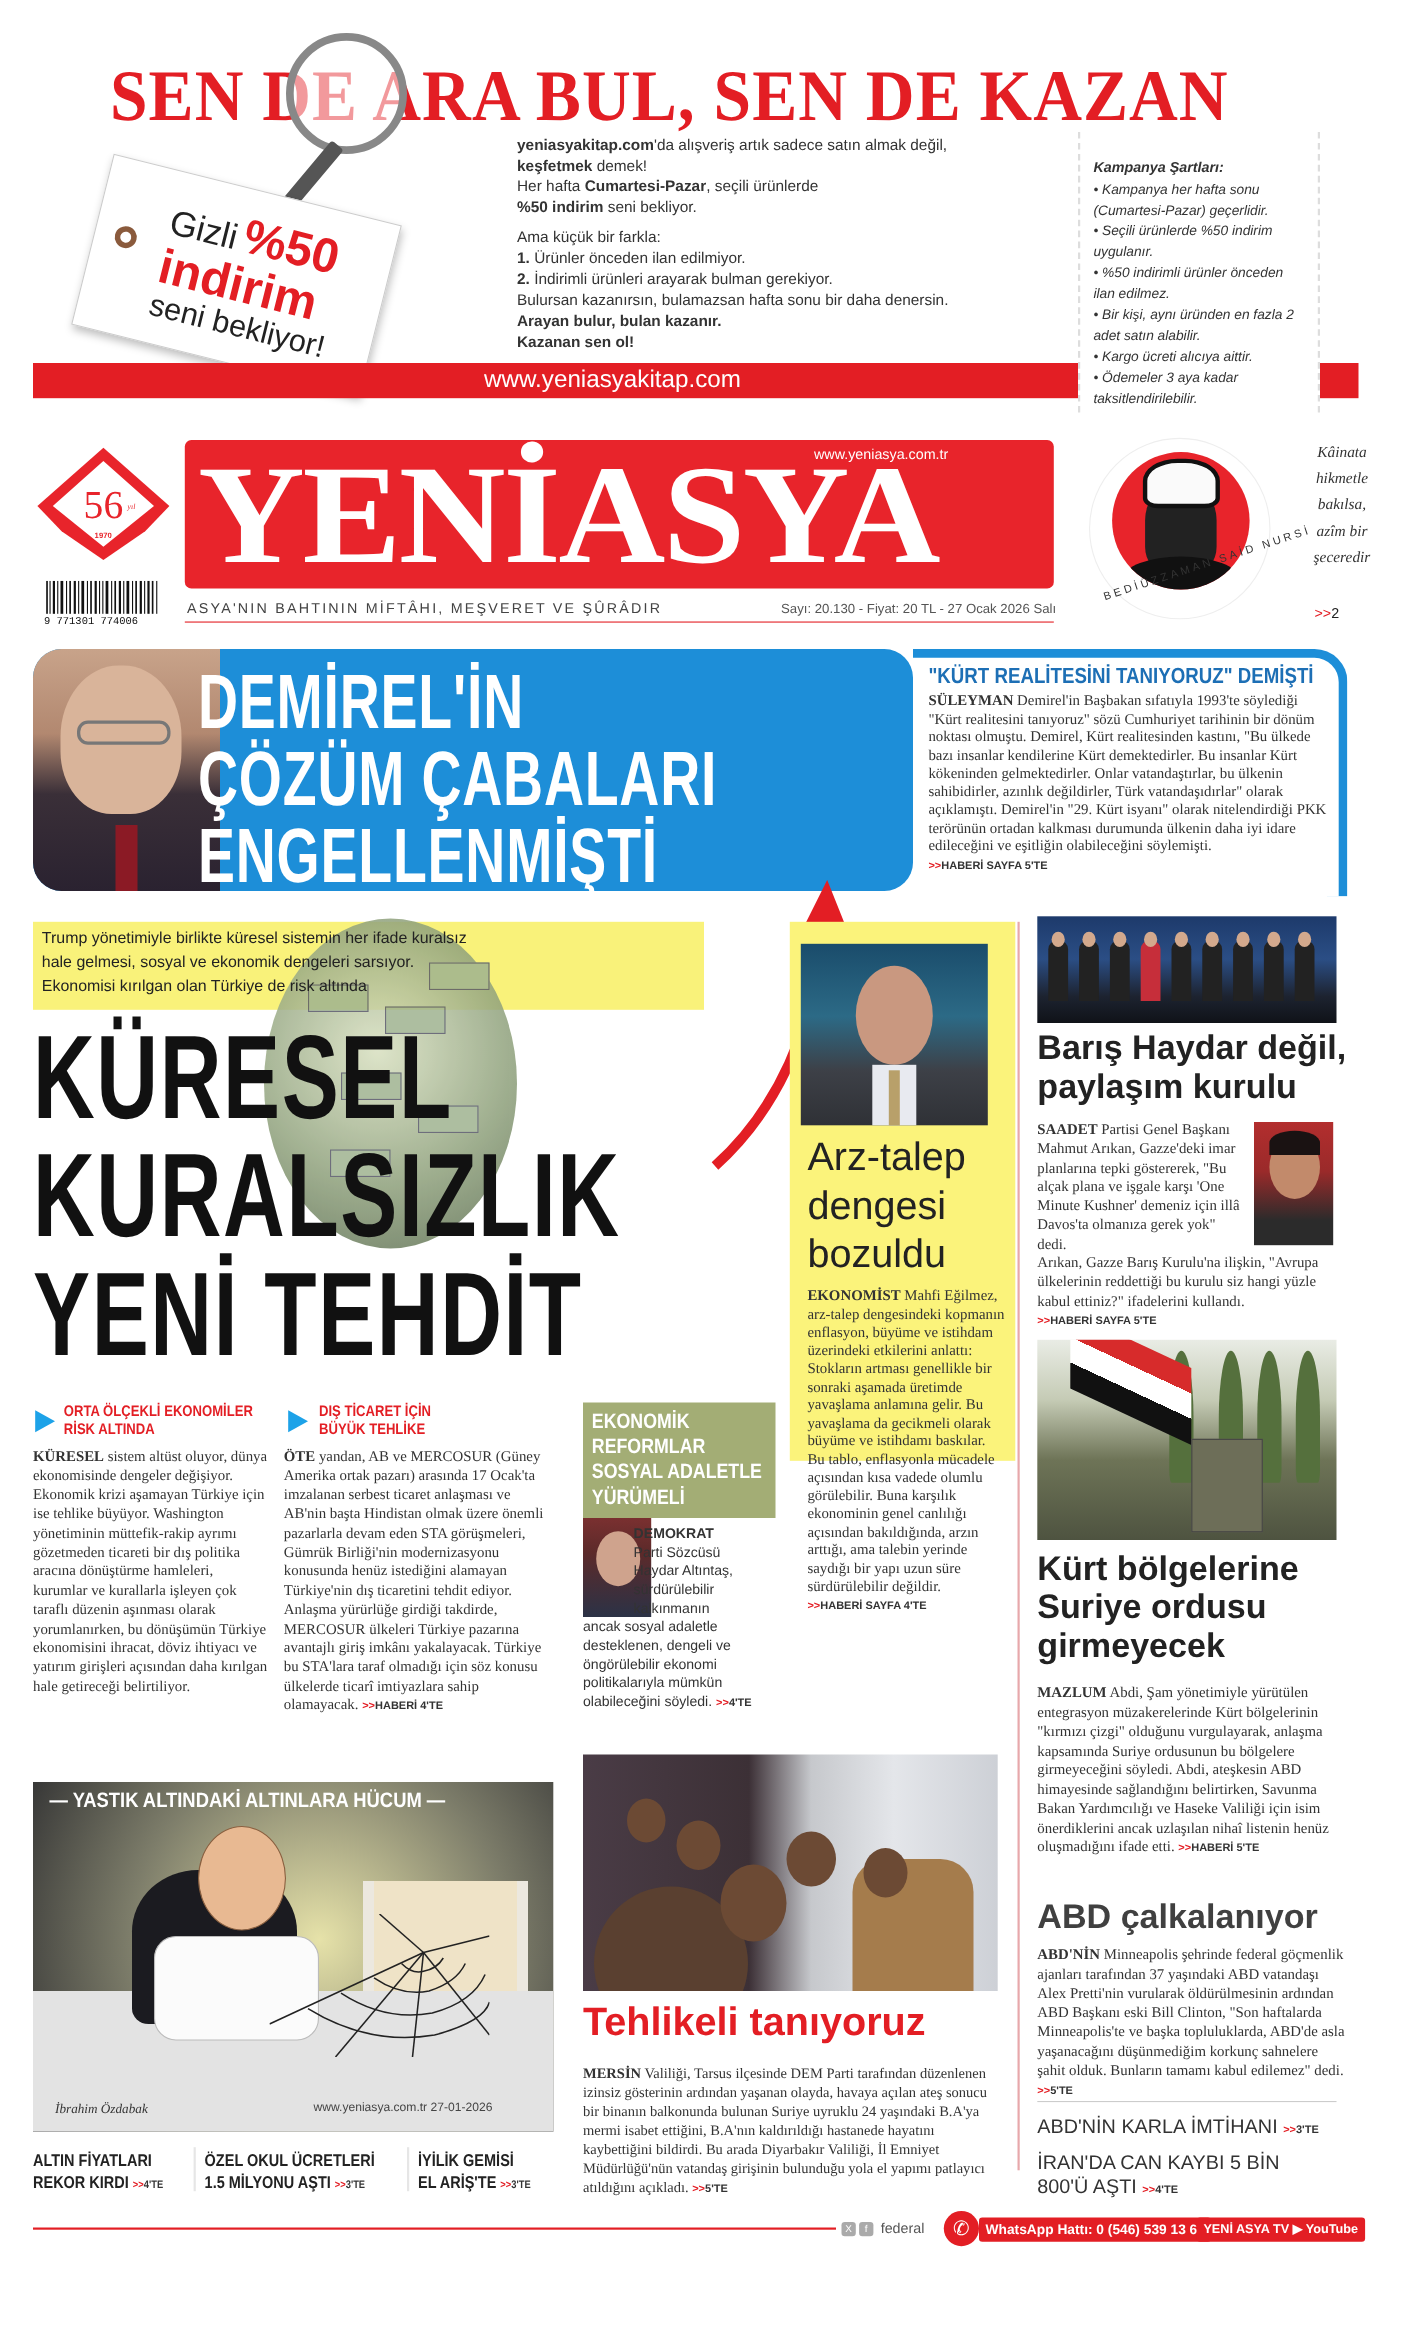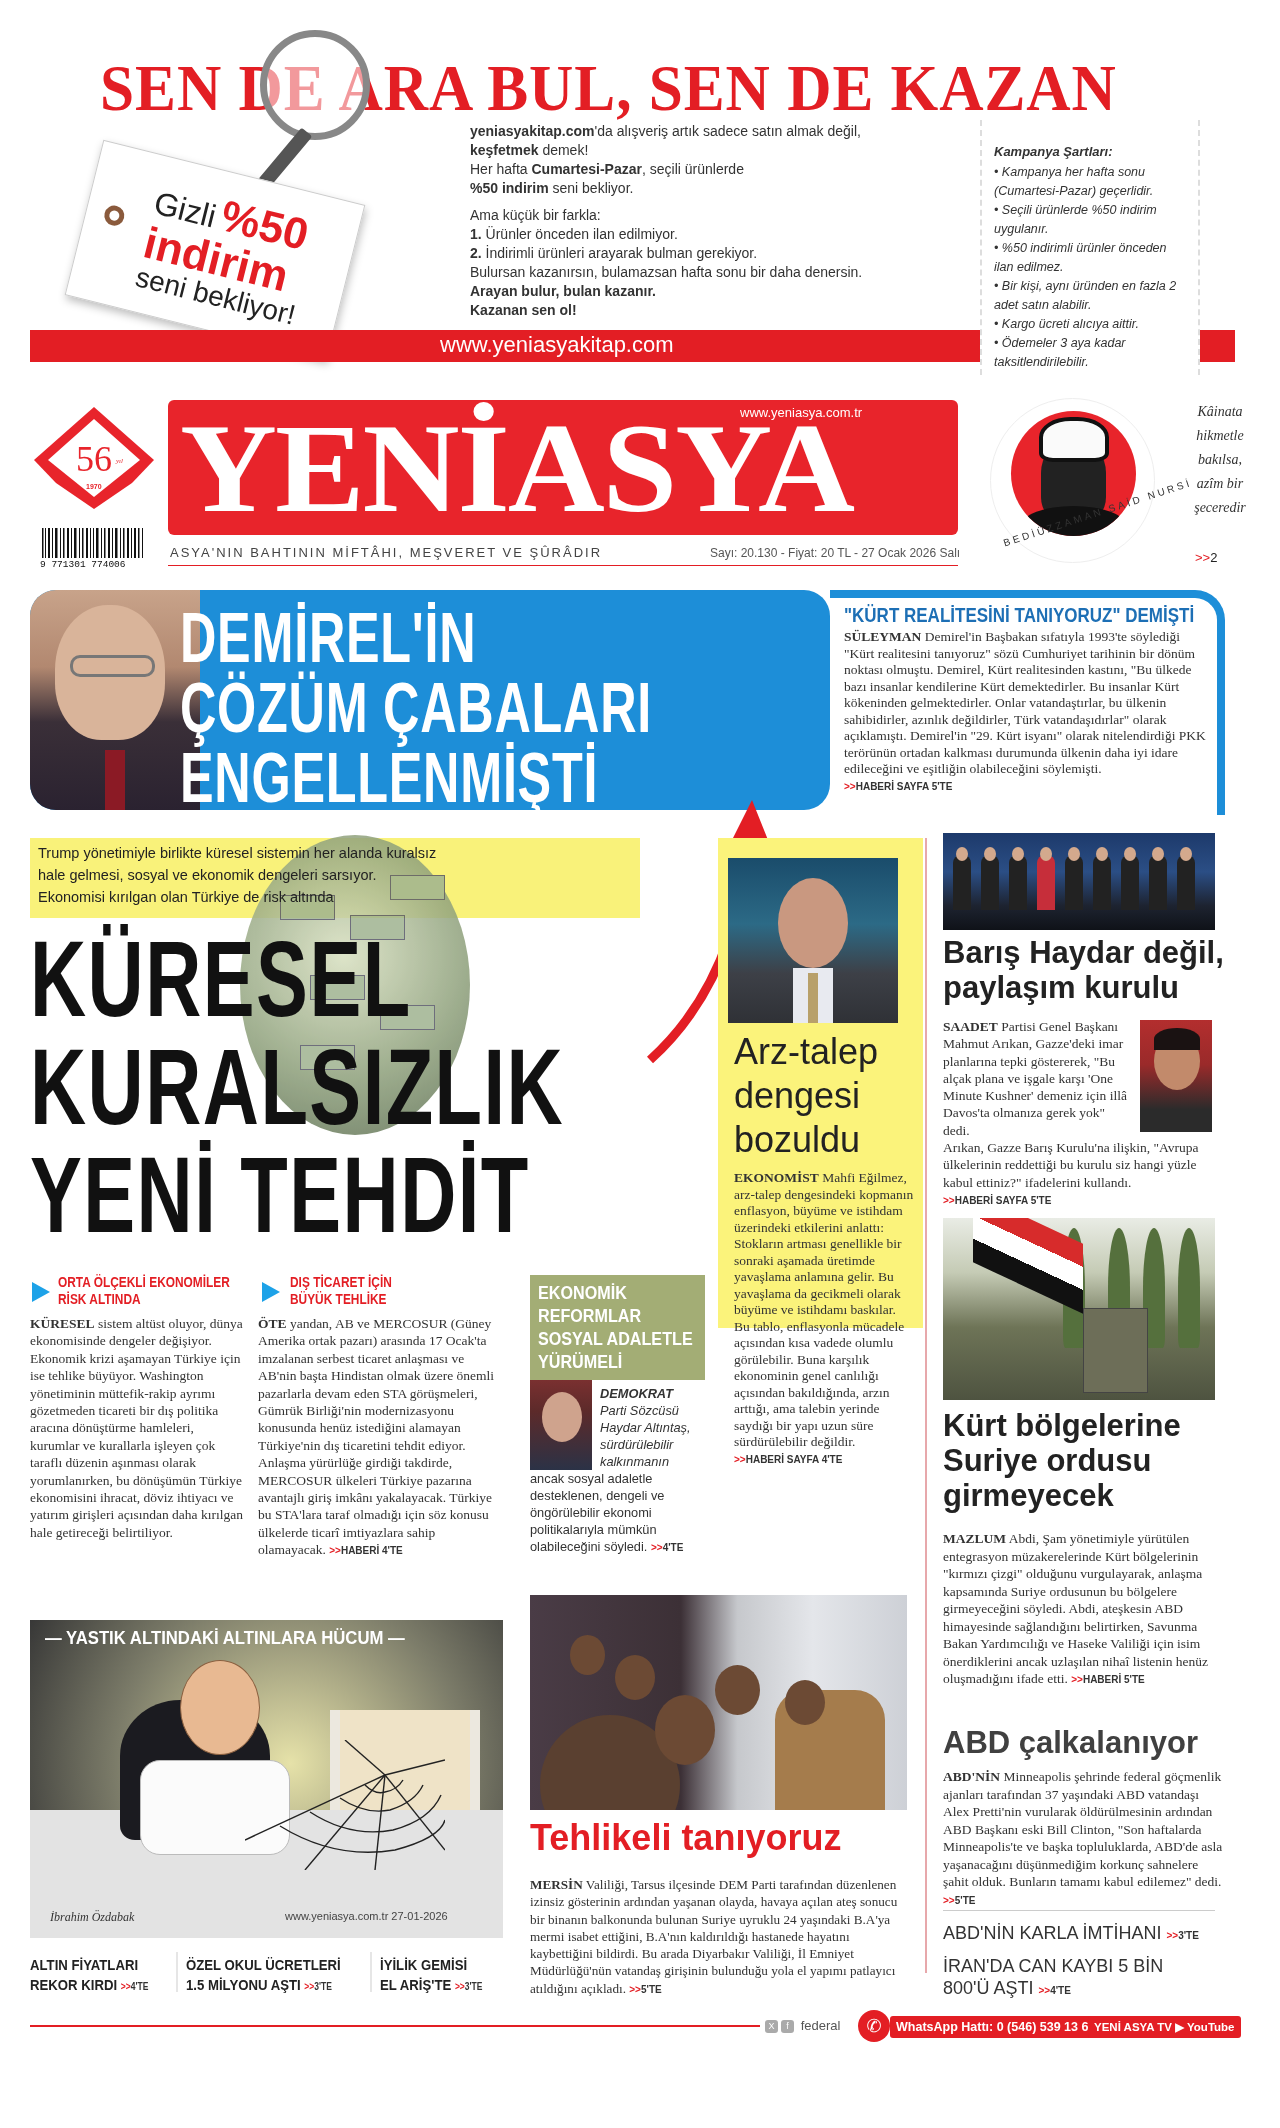--- a/index.html
+++ b/index.html
@@ -88,21 +88,21 @@
   #col1-body { left: 30px; top: 1315px; width: 215px; font-size: 13.5px; line-height: 17.4px; color: #333; }
   #col2-tri { left: 262px; top: 1282px; }
   #col2-h { left: 290px; top: 1274px; }
   #col2-body { left: 258px; top: 1315px; width: 245px; font-size: 13.5px; line-height: 17.4px; color: #333; }
 
   #ekonomik-box { left: 530px; top: 1275px; width: 175px; height: 105px; background: #a3ad75; padding: 6px 8px; }
   #ekonomik-h { font-family: "Liberation Sans", sans-serif; font-weight: 700; color: #fff; font-size: 19px; line-height: 23px; transform: scaleX(0.85); transform-origin: left top; white-space: nowrap; }
   #demokrat-photo { left: 530px; top: 1380px; width: 62px; height: 90px; background: linear-gradient(180deg,#7a3030 0%, #5c2a2a 35%, #2b3246 100%); }
   #demokrat-photo .head { position:absolute; left: 12px; top: 12px; width: 40px; height: 50px; border-radius: 50%; background: #cfa38d; }
   #demokrat-text { left: 530px; top: 1385px; width: 185px; font-family: "Liberation Sans", sans-serif; font-size: 12.8px; line-height: 17px; color: #333; }
-  #demokrat-text .indent { display:block; padding-left: 70px; font-style: italic; }
+  #demokrat-text .indent { display:block; padding-left: 46px; }
 
   #vline-mid { left: 925px; top: 838px; width: 2px; height: 1135px; background: #e7a8ab; }
 
   
   #baris-photo { left: 943px; top: 833px; width: 272px; height: 97px; background: linear-gradient(180deg,#1d3a6b 0%, #2b4e85 40%, #1d2330 75%, #0f1218 100%); overflow: hidden; }
   #baris-photo .p { position:absolute; top: 22px; width: 18px; height: 55px; border-radius: 8px 8px 0 0; background: #222; }
   #baris-photo .f { position:absolute; top: 14px; width: 12px; height: 14px; border-radius: 50%; background: #d3a98d; }
   #baris-title { left: 943px; top: 935px; width: 290px; font-family: "Liberation Sans", sans-serif; font-weight: 700; font-size: 31px; line-height: 35px; color: #222; }
   #baris-person { left: 1140px; top: 1020px; width: 72px; height: 112px; background: linear-gradient(180deg,#b32e2e 0%, #9a2a2a 40%, #2b2b2b 80%); }
   #baris-person .head { position:absolute; left: 14px; top: 12px; width: 46px; height: 58px; border-radius: 50%; background: #c28a6b; }
@@ -279,21 +279,21 @@
 
 <div class="abs" id="yellow-strip"></div>
 <div class="abs" id="money-globe">
   <div class="bill" style="left:40px;top:60px"></div>
     <div class="bill" style="left:110px;top:80px"></div>
   <div class="bill" style="left:70px;top:140px"></div>
     <div class="bill" style="left:140px;top:170px"></div>
   <div class="bill" style="left:60px;top:210px"></div>
     <div class="bill" style="left:150px;top:40px"></div>
 </div>
-<div class="abs" id="yellow-strip-text">Trump yönetimiyle birlikte küresel sistemin her alanda kuralsız hale gelmesi, sosyal ve ekonomik dengeleri sarsıyor. Ekonomisi kırılgan olan Türkiye de risk altında</div>
+<div class="abs" id="yellow-strip-text">Trump yönetimiyle birlikte küresel sistemin her ifade kuralsız hale gelmesi, sosyal ve ekonomik dengeleri sarsıyor. Ekonomisi kırılgan olan Türkiye de risk altında</div>
 <svg class="abs" id="red-arrow" viewBox="0 0 150 270">
   <path d="M10 265 C 60 220, 100 150, 110 40" stroke="#e31e24" stroke-width="9" fill="none"></path>
   <polygon points="92,45 128,45 112,5" fill="#e31e24"></polygon>
 </svg>
 <div class="abs" id="kuresel-h">
   <div>KÜRESEL</div>
     <div>KURALSIZLIK</div>
     <div>YENİ TEHDİT</div>
 </div>
 

